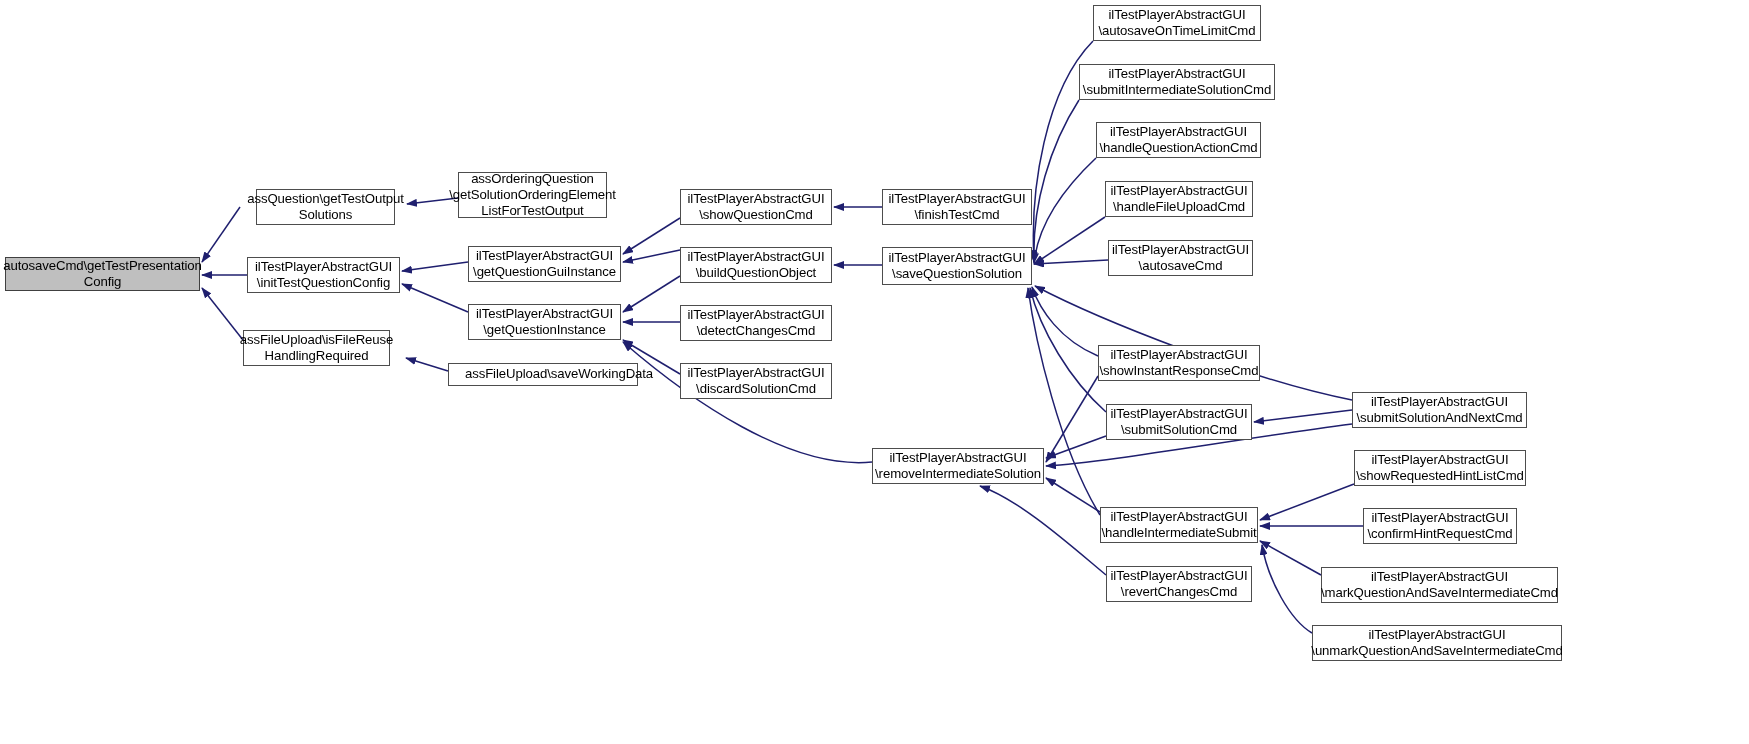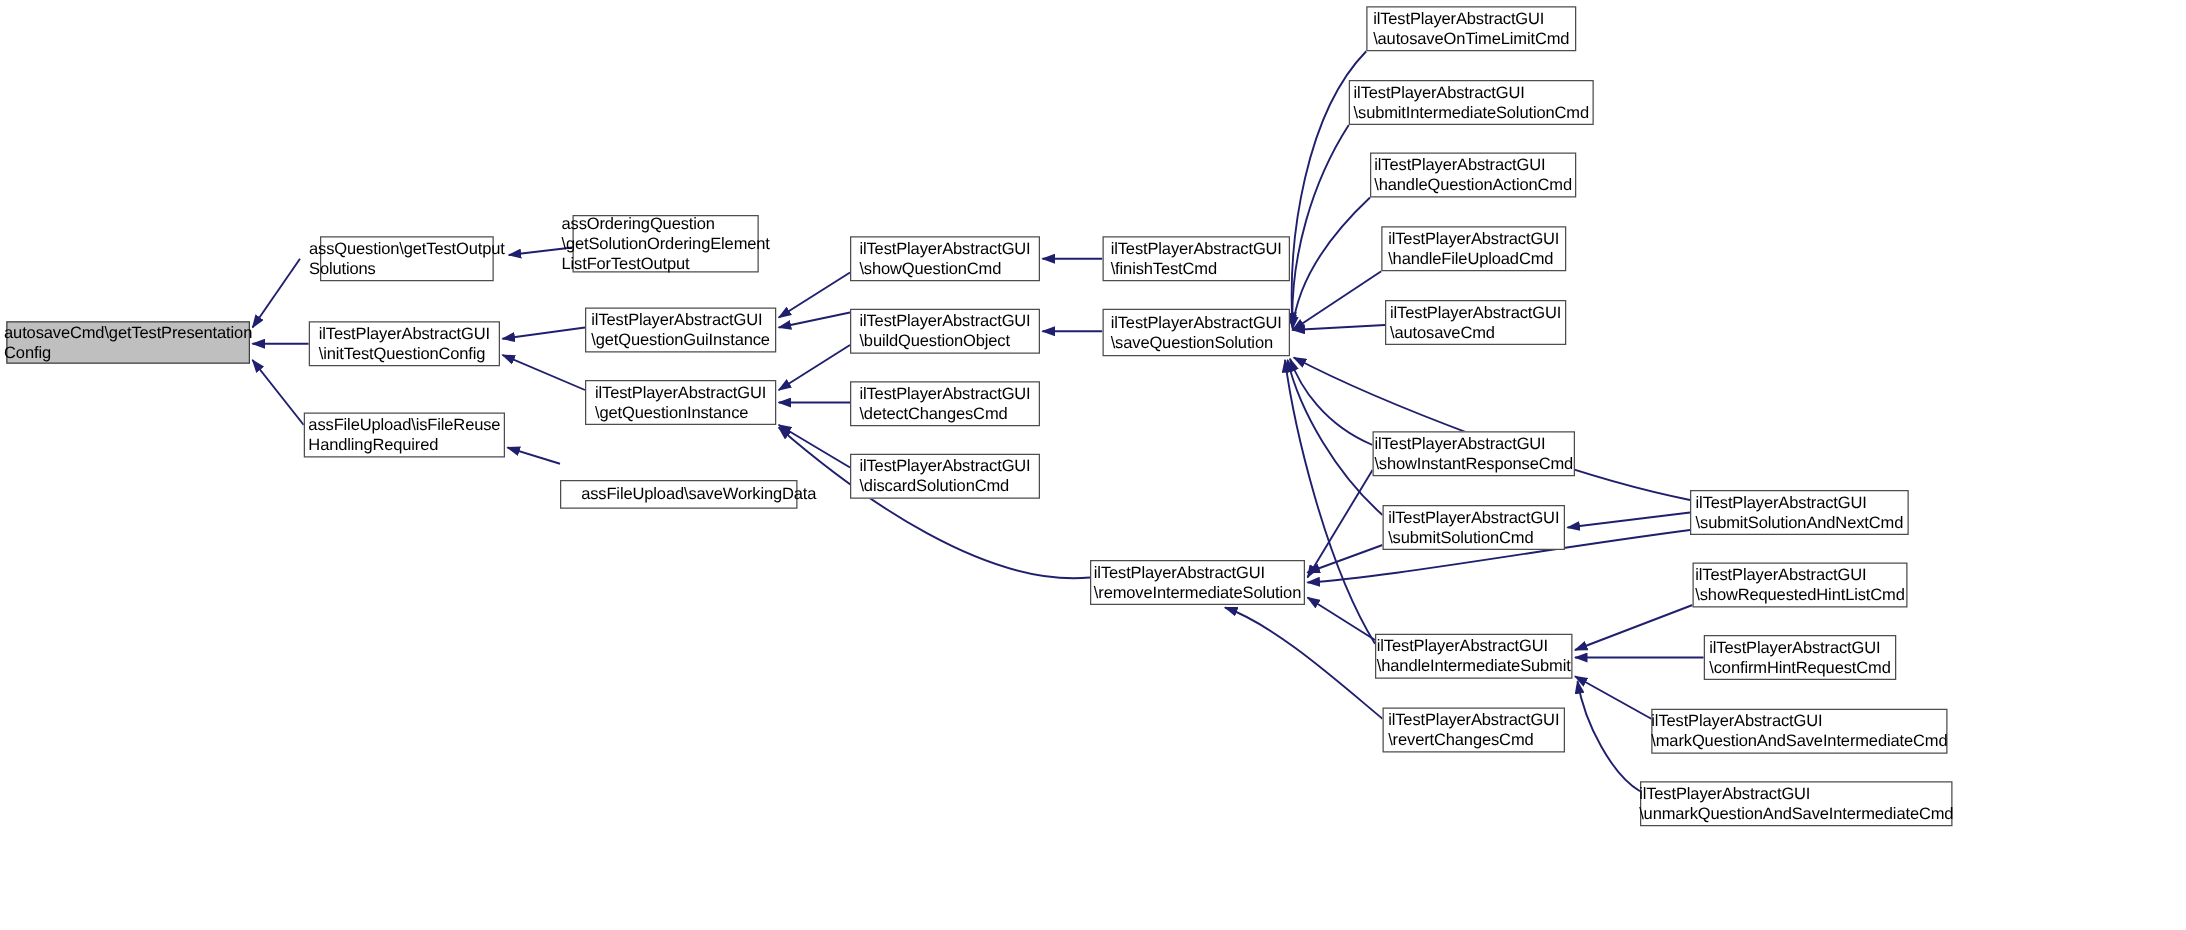--- a/index.html
+++ b/index.html
@@ -25,20 +25,21 @@
   }
   .node {
     position: absolute;
     box-sizing: border-box;
     border: 1px solid #4d4d4d;
     background: #ffffff;
     color: #000000;
     display: flex;
     align-items: center;
     justify-content: center;
+    text-align: center;
     line-height: 1.22;
     font-size: 13.2px;
     letter-spacing: -0.1px;
     white-space: pre-line;
     z-index: 2;
   }
   .node.highlight {
     background: #bfbfbf;
     border-color: #404040;
   }
@@ -94,30 +95,30 @@
         <path d="M 1312,633 C 1290,620 1268,580 1262,545" marker-end="url(#arrow)"></path>
       </g>
   </svg>
   <div id="node-layer">
       <div class="node highlight" style="left: 5px; top: 257px; width: 195px; height: 34px;"><span class="label">autosaveCmd\getTestPresentation
 Config</span></div>
       <div class="node" style="left: 256px; top: 189px; width: 139px; height: 36px;"><span class="label">assQuestion\getTestOutput
 Solutions</span></div>
       <div class="node" style="left: 247px; top: 257px; width: 153px; height: 36px;"><span class="label">ilTestPlayerAbstractGUI
 \initTestQuestionConfig</span></div>
-      <div class="node" style="left: 243px; top: 330px; width: 161px; height: 36px;"><span class="label">assFileUpload\isFileReuse
+      <div class="node" style="left: 243px; top: 330px; width: 147px; height: 36px;"><span class="label">assFileUpload\isFileReuse
 HandlingRequired</span></div>
       <div class="node" style="left: 458px; top: 172px; width: 149px; height: 46px;"><span class="label">assOrderingQuestion
 \getSolutionOrderingElement
 ListForTestOutput</span></div>
       <div class="node" style="left: 468px; top: 246px; width: 153px; height: 36px;"><span class="label">ilTestPlayerAbstractGUI
 \getQuestionGuiInstance</span></div>
       <div class="node" style="left: 468px; top: 304px; width: 153px; height: 36px;"><span class="label">ilTestPlayerAbstractGUI
 \getQuestionInstance</span></div>
-      <div class="node" style="left: 448px; top: 384px; width: 190px; height: 23px; padding-left: 32px;"><span class="label">assFileUpload\saveWorkingData</span></div>
+      <div class="node" style="left: 448px; top: 363px; width: 190px; height: 23px; padding-left: 32px;"><span class="label">assFileUpload\saveWorkingData</span></div>
       <div class="node" style="left: 680px; top: 189px; width: 152px; height: 36px;"><span class="label">ilTestPlayerAbstractGUI
 \showQuestionCmd</span></div>
       <div class="node" style="left: 680px; top: 247px; width: 152px; height: 36px;"><span class="label">ilTestPlayerAbstractGUI
 \buildQuestionObject</span></div>
       <div class="node" style="left: 680px; top: 305px; width: 152px; height: 36px;"><span class="label">ilTestPlayerAbstractGUI
 \detectChangesCmd</span></div>
       <div class="node" style="left: 680px; top: 363px; width: 152px; height: 36px;"><span class="label">ilTestPlayerAbstractGUI
 \discardSolutionCmd</span></div>
       <div class="node" style="left: 882px; top: 189px; width: 150px; height: 36px;"><span class="label">ilTestPlayerAbstractGUI
 \finishTestCmd</span></div>

